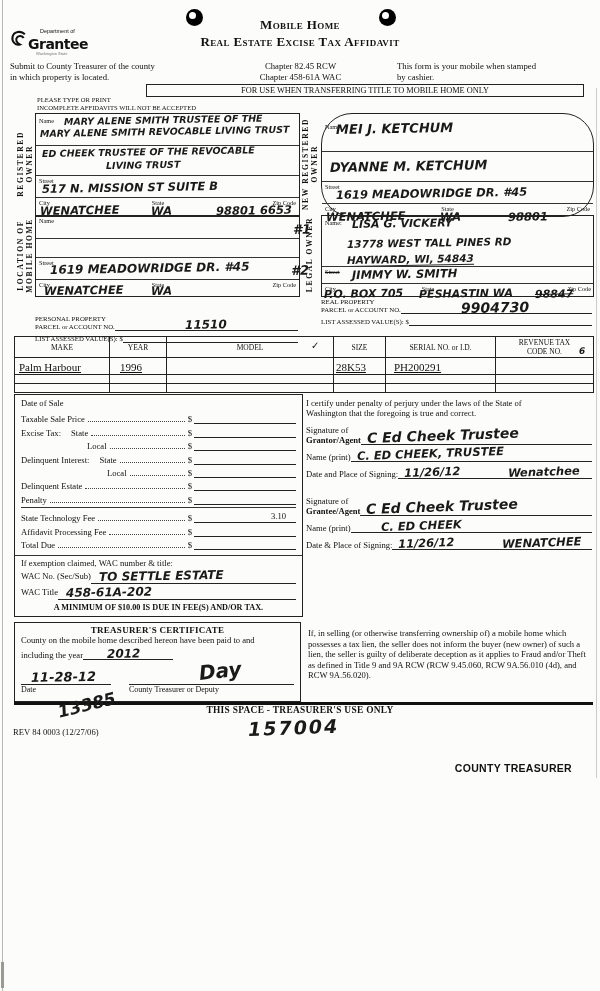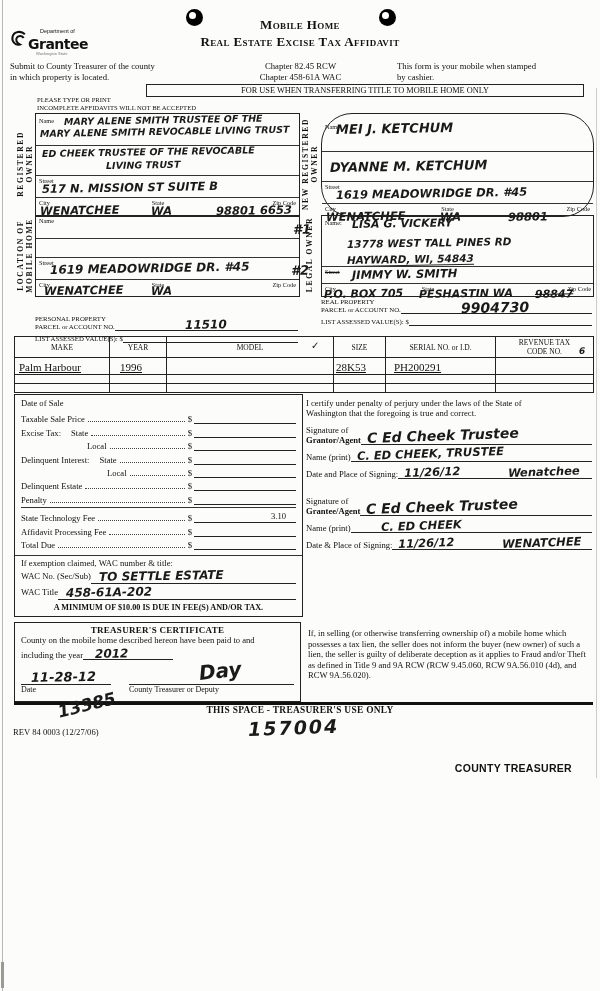--- a/index.html
+++ b/index.html
@@ -533,21 +533,21 @@
       </div>
     </div>
   </div>
 
   <div id="treasurer">
     <div class="ttitle">TREASURER'S CERTIFICATE</div>
     <div>County on the mobile home described hereon have been paid to and</div>
     <div class="trow">
       <span>including the year</span>
       <div class="tu" style="flex:0 0 90px;">
-          <span class="hw" style="left:12px;text-align:right;">2012</span>
+          <span class="hw" style="left:24px;text-align:right;">2012</span>
         </div>
       <div style="flex:1;"></div>
     </div>
     <div id="tbottom">
       <div class="col c-date">
         <div class="line">
             <span class="hw">11-28-12</span>
           </div>
         <div class="cap">Date</div>
       </div>

